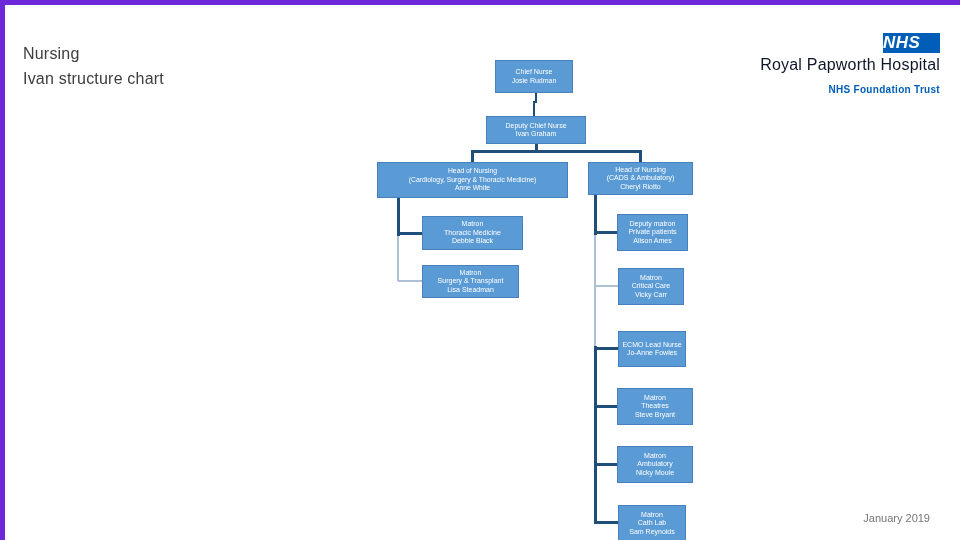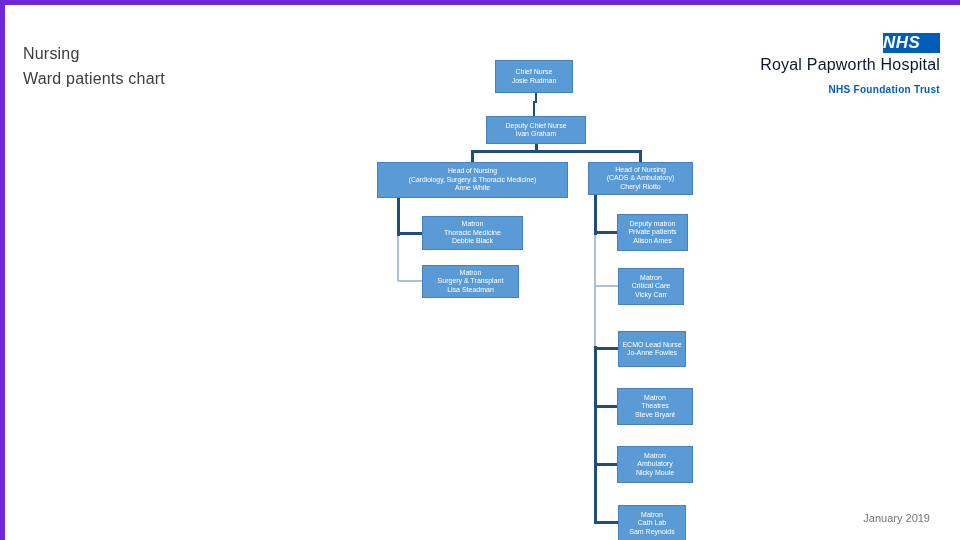--- a/index.html
+++ b/index.html
@@ -65,21 +65,21 @@
     font-size:11px;color:#757575;
   }
 </style>
 </head>
 <body>
 
 <div id="slide">
 
   <div class="page-title">
     <div>Nursing</div>
-    <div>Ward patients chart</div>
+    <div>Ivan structure chart</div>
   </div>
 
   <div class="logo">
     <span class="nhs-box">NHS</span>
     <div class="org-name">Royal Papworth Hospital</div>
     <div class="trust-name">NHS Foundation Trust</div>
   </div>
 
   <div class="conn dark" style="left:530px;top:88px;width:2px;height:10px"></div>
   <div class="conn dark" style="left:528px;top:96px;width:4px;height:2px"></div>

